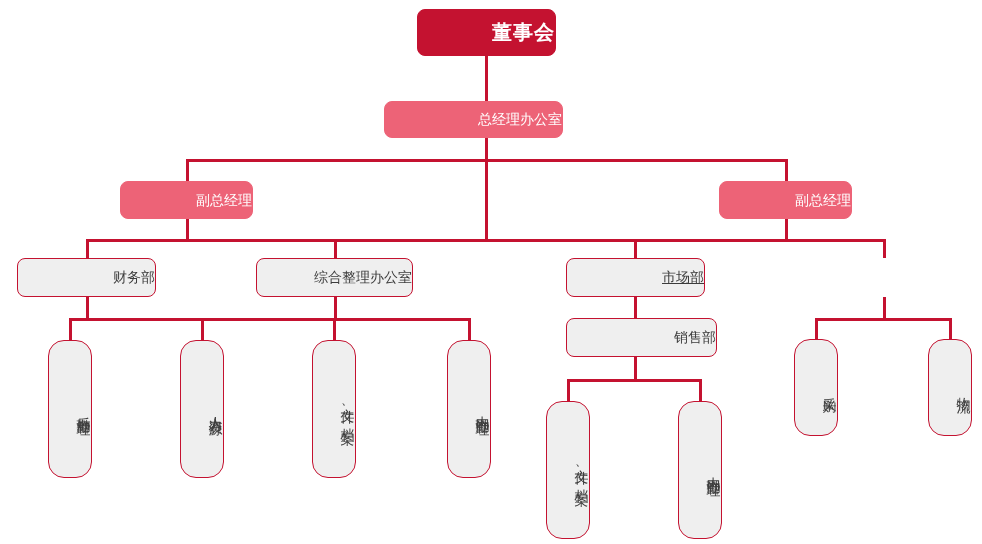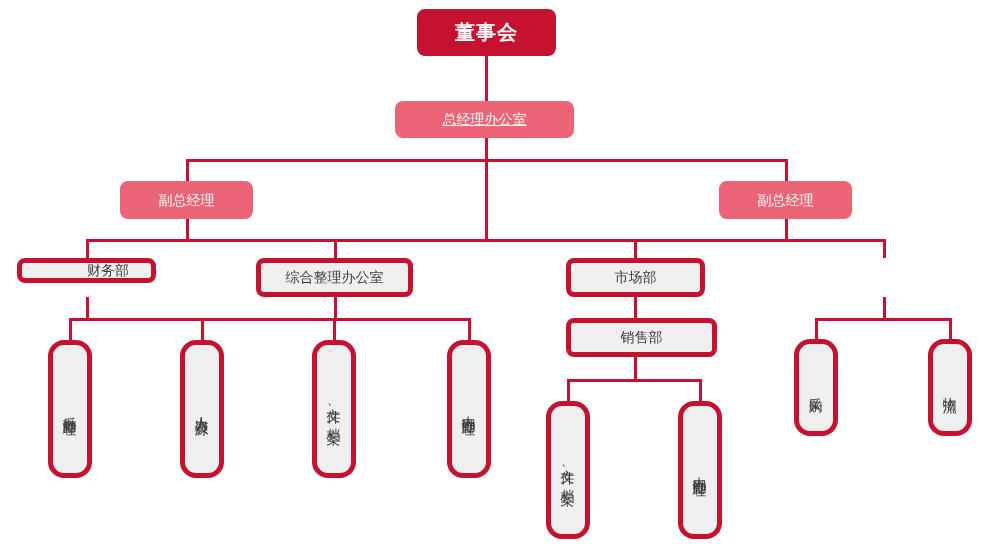--- a/index.html
+++ b/index.html
@@ -20,24 +20,24 @@
     position: absolute;
     background: #C41230;
   }
   .conn.v { width: 3px; }
   .conn.h { height: 3px; }
 
   
   .node {
     position: absolute;
     box-sizing: border-box;
-    border: 5px solid #0ea5e9;
+    border: 1px solid #0ea5e9;
     display: flex;
     align-items: center;
-    justify-content: center;
+    justify-content: flex-end;
     text-align: center;
     z-index: 5;
   }
   .node .node-label {
     display: block;
     line-height: 1.18;
     white-space: nowrap;
   }
 
   
@@ -121,41 +121,41 @@
 
   <div class="conn v" style="left:883px; top:297px; height:22px;"></div>
   <div class="conn h" style="left:815px; top:318px; width:137px;"></div>
   <div class="conn v" style="left:815px; top:318px; height:21px;"></div>
   <div class="conn v" style="left:949px; top:318px; height:21px;"></div>
 
   <div class="node root" style="left:417px; top:9px; width:139px; height:47px;">
     <span class="node-label">董事会</span>
   </div>
 
-  <div class="node pink" style="left:395px; top:101px; width:179px; height:37px;text-decoration:underline;">
+  <div class="node pink" style="left:384px; top:101px; width:179px; height:37px;">
     <span class="node-label">总经理办公室</span>
   </div>
 
   <div class="node pink" style="left:120px; top:181px; width:133px; height:38px;">
     <span class="node-label">副总经理</span>
   </div>
 
   <div class="node pink" style="left:719px; top:181px; width:133px; height:38px;">
     <span class="node-label">副总经理</span>
   </div>
 
-  <div class="node dept" style="left:17px; top:258px; width:139px; height:25px;padding-left:43px;">
+  <div class="node dept" style="left:17px; top:258px; width:139px; height:39px;padding-left:43px;">
     <span class="node-label">财务部</span>
   </div>
 
   <div class="node dept" style="left:256px; top:258px; width:157px; height:39px;">
     <span class="node-label">综合整理办公室</span>
   </div>
 
-  <div class="node dept" style="left:566px; top:258px; width:139px; height:39px;">
+  <div class="node dept" style="left:566px; top:258px; width:139px; height:39px;text-decoration:underline;">
     <span class="node-label">市场部</span>
   </div>
 
 
   <div class="node dept" style="left:566px; top:318px; width:151px; height:39px;">
     <span class="node-label">销售部</span>
   </div>
 
   <div class="node leaf" style="left:48px; top:340px; width:44px; height:138px;">
     <span class="node-label">后勤管理</span>

